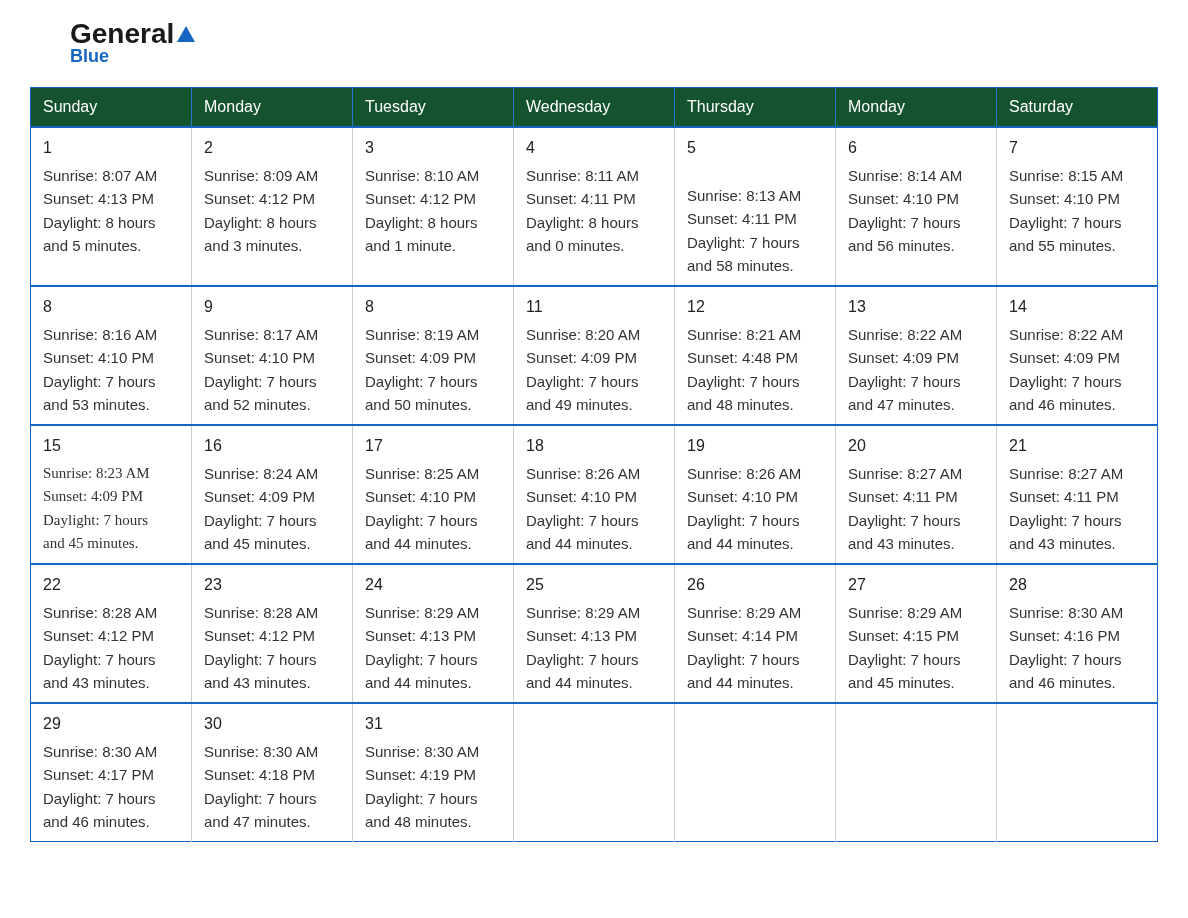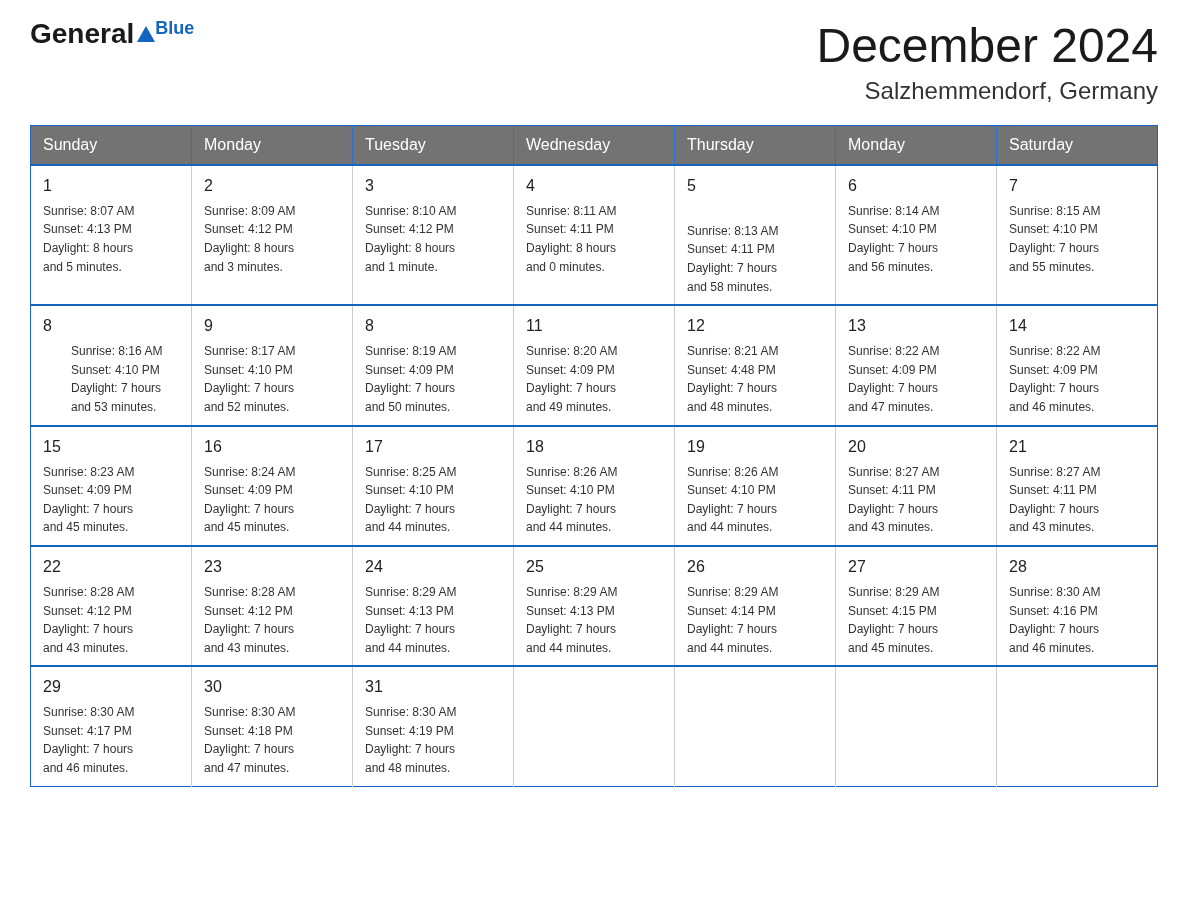--- a/index.html
+++ b/index.html
@@ -13,22 +13,23 @@
 
     
     .header {
       display: flex;
       justify-content: space-between;
       align-items: flex-start;
       margin-bottom: 20px;
     }
     .logo {
       display: flex;
-      flex-direction: row;
+      flex-direction: column;
       align-items: flex-start;
+      margin-left: 40px;
     }
     .logo-general {
       font-size: 28px;
       font-weight: bold;
       color: #1a1a1a;
       line-height: 1;
     }
     .logo-general span {
       color: #1565c0;
     }
@@ -54,21 +55,21 @@
       margin-top: 4px;
     }
 
     
     .calendar {
       width: 100%;
       border-collapse: collapse;
       border: 1px solid #1565c0;
     }
     .calendar thead tr th {
-      background-color: #737373;
+      background-color: #14532d;
       color: #fff;
       padding: 10px 12px;
       font-size: 16px;
       font-weight: normal;
       text-align: left;
       border-right: 1px solid #2576d0;
     }
     .calendar thead tr th:last-child {
       border-right: none;
     }
@@ -85,41 +86,37 @@
     .calendar tbody tr td:last-child {
       border-right: none;
     }
     .calendar tbody tr td .day-num {
       font-size: 16px;
       font-weight: normal;
       display: block;
       margin-bottom: 4px;
     }
     .calendar tbody tr td .day-info {
-      font-size: 12px;
+      font-size: 15px;
       color: #333;
       line-height: 1.55;
     }
     .empty-cell {
       background: #fff;
     }
   </style>
 </head>
 <body>
 
 <div class="header">
   <div class="logo">
     <div class="logo-general">
       General<span style="display:inline-block;width:0;height:0;border-left:9px solid transparent;border-right:0px solid transparent;border-bottom:16px solid #1565c0;margin-left:3px;vertical-align:middle;position:relative;top:-2px;"></span><span style="display:inline-block;width:0;height:0;border-left:0px solid transparent;border-right:9px solid transparent;border-bottom:16px solid #1565c0;margin-left:0px;vertical-align:middle;position:relative;top:-2px;"></span>
     </div>
     <div class="logo-blue">Blue</div>
-  </div>
-  <div class="title-block">
-    <h1>December 2024</h1>
-    <h2>Salzhemmendorf, Germany</h2>
   </div>
 </div>
 
 <table class="calendar">
   <thead>
     <tr>
     <th>Sunday</th>
         <th>Monday</th>
         <th>Tuesday</th>
         <th>Wednesday</th>
@@ -176,21 +173,21 @@
           <span class="day-num">7</span>
           <div class="day-info" style="white-space: pre-line;">Sunrise: 8:15 AM
 Sunset: 4:10 PM
 Daylight: 7 hours
 and 55 minutes.</div>
         </td>
       </tr>
       <tr>
         <td>
           <span class="day-num">8</span>
-          <div class="day-info" style="white-space: pre-line; margin-left: 28px;">Sunrise: 8:16 AM
+          <div class="day-info" style="white-space: pre-line;">Sunrise: 8:16 AM
 Sunset: 4:10 PM
 Daylight: 7 hours
 and 53 minutes.</div>
         </td>
         <td>
           <span class="day-num">9</span>
           <div class="day-info" style="white-space: pre-line;">Sunrise: 8:17 AM
 Sunset: 4:10 PM
 Daylight: 7 hours
 and 52 minutes.</div>
@@ -227,21 +224,21 @@
           <span class="day-num">14</span>
           <div class="day-info" style="white-space: pre-line;">Sunrise: 8:22 AM
 Sunset: 4:09 PM
 Daylight: 7 hours
 and 46 minutes.</div>
         </td>
       </tr>
       <tr>
         <td>
           <span class="day-num">15</span>
-          <div class="day-info" style="white-space: pre-line;">Sunrise: 8:23 AM
+          <div class="day-info" style="white-space: pre-line; font-family: Liberation Serif, serif;">Sunrise: 8:23 AM
 Sunset: 4:09 PM
 Daylight: 7 hours
 and 45 minutes.</div>
         </td>
         <td>
           <span class="day-num">16</span>
           <div class="day-info" style="white-space: pre-line;">Sunrise: 8:24 AM
 Sunset: 4:09 PM
 Daylight: 7 hours
 and 45 minutes.</div>

